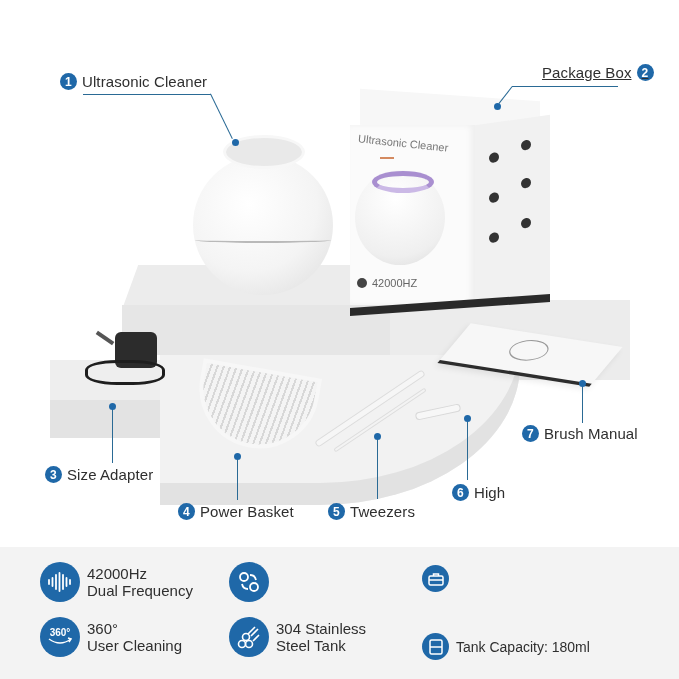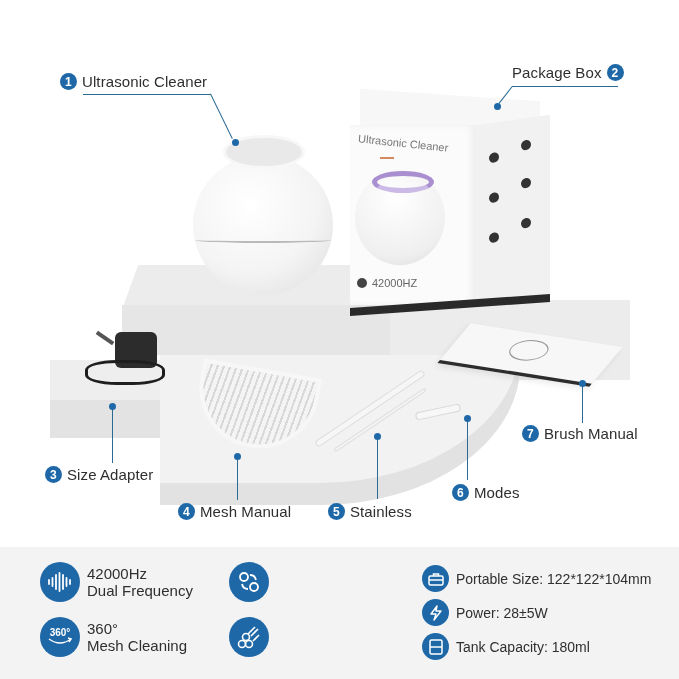--- a/index.html
+++ b/index.html
@@ -94,52 +94,52 @@
   </div>
 
   <div class="callout" style="left:60px; top:73px;">
     <span class="num-badge">1</span>
     <span>Ultrasonic Cleaner</span>
   </div>
   <div class="leader" style="left:83px; top:94px; width:128px; height:1px;"></div>
   <div class="leader" style="left:210px; top:94px; width:1px; height:50px; transform-origin: top left; transform: rotate(-26deg);"></div>
   <div class="dot" style="left:232px; top:139px;"></div>
 
-  <div class="callout" style="left:512px; top:64px;">
+  <div class="callout" style="left:542px; top:64px;text-decoration:underline;">
     <span>Package Box</span>
     <span class="num-badge">2</span>
   </div>
   <div class="leader" style="left:512px; top:86px; width:106px; height:1px;"></div>
   <div class="leader" style="left:512px; top:86px; width:1px; height:22px; transform-origin: top left; transform: rotate(38deg);"></div>
   <div class="dot" style="left:494px; top:103px;"></div>
 
   <div class="callout" style="left:45px; top:466px;">
     <span class="num-badge">3</span>
     <span>Size Adapter</span>
   </div>
   <div class="leader" style="left:112px; top:406px; width:1px; height:57px;"></div>
   <div class="dot" style="left:109px; top:403px;"></div>
 
   <div class="callout" style="left:178px; top:503px;">
     <span class="num-badge">4</span>
-    <span>Mesh Manual</span>
+    <span>Power Basket</span>
   </div>
   <div class="leader" style="left:237px; top:456px; width:1px; height:44px;"></div>
   <div class="dot" style="left:234px; top:453px;"></div>
 
   <div class="callout" style="left:328px; top:503px;">
     <span class="num-badge">5</span>
-    <span>Stainless</span>
+    <span>Tweezers</span>
   </div>
   <div class="leader" style="left:377px; top:436px; width:1px; height:63px;"></div>
   <div class="dot" style="left:374px; top:433px;"></div>
 
   <div class="callout" style="left:452px; top:484px;">
     <span class="num-badge">6</span>
-    <span>Modes</span>
+    <span>High</span>
   </div>
   <div class="leader" style="left:467px; top:418px; width:1px; height:62px;"></div>
   <div class="dot" style="left:464px; top:415px;"></div>
 
   <div class="callout" style="left:522px; top:425px;">
     <span class="num-badge">7</span>
     <span>Brush Manual</span>
   </div>
   <div class="leader" style="left:582px; top:383px; width:1px; height:40px;"></div>
   <div class="dot" style="left:579px; top:380px;"></div>
@@ -170,21 +170,21 @@
   <div class="spec" style="left:40px; top:70px;">
     <div class="spec-icon">
       <svg width="32" height="24" viewBox="0 0 32 24">
           <text x="16" y="11" font-size="10" font-weight="bold" fill="#fff" text-anchor="middle" font-family="Liberation Sans, sans-serif">360°</text>
           <path d="M5 14 Q16 22 27 14" stroke="#fff" stroke-width="1.5" fill="none"></path>
           <path d="M24 13 L27 14 L25 17" stroke="#fff" stroke-width="1.5" fill="none"></path>
         </svg>
     </div>
     <div class="spec-text">
       <span>360°</span>
-      <span>Mesh Cleaning</span>
+      <span>User Cleaning</span>
     </div>
   </div>
 
   <div class="spec" style="left:229px; top:15px;">
     <div class="spec-icon">
       <svg width="26" height="26" viewBox="0 0 26 26">
           <g stroke="#fff" stroke-width="1.8" fill="none">
             <circle cx="8" cy="8" r="4"></circle>
             <circle cx="18" cy="18" r="4"></circle>
             <path d="M14 6 Q19 6 20 11"></path>
@@ -197,44 +197,39 @@
   <div class="spec" style="left:229px; top:70px;">
     <div class="spec-icon">
       <svg width="26" height="26" viewBox="0 0 26 26">
           <g stroke="#fff" stroke-width="1.6" fill="none">
             <circle cx="6" cy="20" r="3.5"></circle>
             <circle cx="13" cy="20" r="3.5"></circle>
             <circle cx="10" cy="13" r="3.5"></circle>
             <path d="M12 10 L19 3 M15 12 L22 5 M17 17 L23 11"></path>
           </g>
         </svg>
+    </div>
+    <div class="spec-text">
+      <span>304 Stainless</span>
+      <span>Steel Tank</span>
     </div>
   </div>
 
   <div class="spec" style="left:422px; top:18px;">
     <div class="spec-icon small">
       <svg width="16" height="14" viewBox="0 0 16 14">
           <g stroke="#fff" stroke-width="1.5" fill="none">
             <rect x="1" y="4" width="14" height="9" rx="1.5"></rect>
             <path d="M5.5 4 V2 H10.5 V4"></path>
             <line x1="1" y1="8" x2="15" y2="8"></line>
           </g>
         </svg>
     </div>
-    <span class="spec-line">Portable Size: 122*122*104mm</span>
-  </div>
-
-  <div class="spec" style="left:422px; top:52px;">
-    <div class="spec-icon small">
-      <svg width="14" height="16" viewBox="0 0 14 16">
-          <path d="M8 1 L2 9 H7 L5 15 L12 6 H7 Z" stroke="#fff" stroke-width="1.4" fill="none" stroke-linejoin="round"></path>
-        </svg>
-    </div>
-    <span class="spec-line">Power: 28±5W</span>
-  </div>
+  </div>
+
 
   <div class="spec" style="left:422px; top:86px;align-items:center;">
     <div class="spec-icon small">
       <svg width="14" height="16" viewBox="0 0 14 16">
           <g stroke="#fff" stroke-width="1.5" fill="none">
             <rect x="1" y="1" width="12" height="14" rx="1.5"></rect>
             <line x1="1" y1="8" x2="13" y2="8"></line>
           </g>
         </svg>
     </div>

